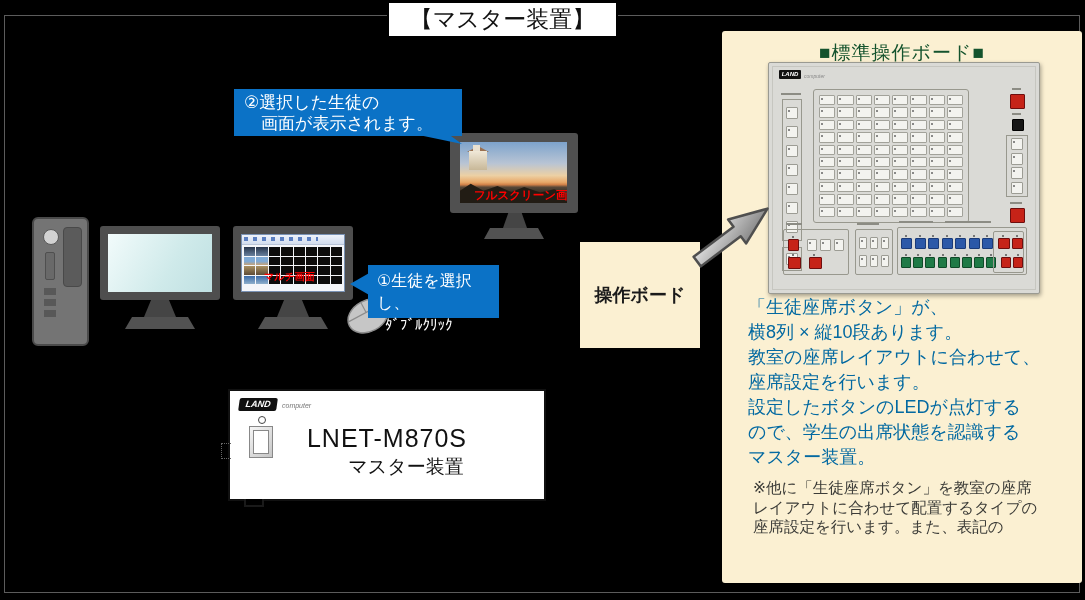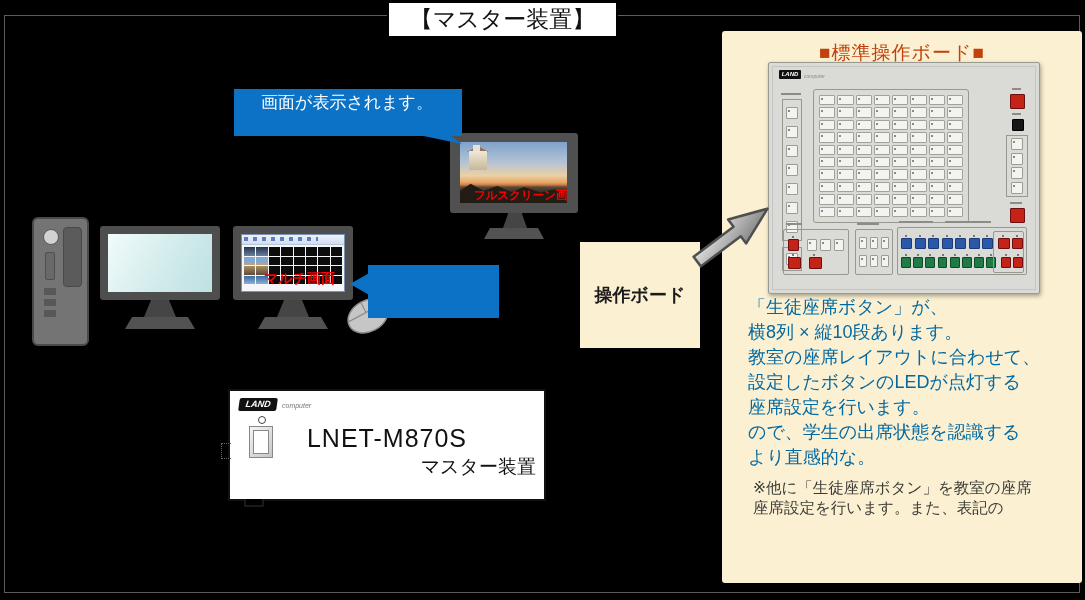--- a/index.html
+++ b/index.html
@@ -37,21 +37,21 @@
   .mtoolbar::before{content:"";position:absolute;left:2px;top:2px;right:26px;height:4px;
       background:repeating-linear-gradient(90deg,#5a7ec0 0 4px,rgba(0,0,0,0) 4px 9px);}
   .mthumbs{position:absolute;left:2px;top:12px;width:98px;height:37px;display:grid;
       grid-template-columns:repeat(8,1fr);grid-template-rows:repeat(4,1fr);gap:1px;}
   .thumb{background:#0c0c0c;}
   .thumb.p0{background:linear-gradient(#26344a,#68809e);}
   .thumb.p1{background:linear-gradient(#7fa9d4 55%,#c6a276);}
   .thumb.p2{background:linear-gradient(#a98f60,#5e4c38);}
   .thumb.p3{background:linear-gradient(#3a6aa8,#8fb0cc);}
   .red-label{position:absolute;color:var(--label-red);font-weight:bold;white-space:nowrap;}
-  .multi-label{left:31px;top:44px;font-size:14px;}
+  .multi-label{left:31px;top:44px;font-size:10px;}
 
   
   .mf{position:absolute;left:450px;top:133px;width:128px;height:110px;}
   .mf .bezel{width:128px;height:80px;background:#505050;}
   .mf .m-screen{left:10px;top:9px;width:107px;height:61px;
       background:linear-gradient(180deg,#7da3cc 0%,#b8c4d4 35%,#ecd0a4 55%,#e8a868 66%,#d08048 70%,#584838 74%,#241f18 88%,#1a1612 100%);}
   .fs-rocks{position:absolute;left:0;bottom:0;width:100%;height:45%;background:#221c14;
       clip-path:polygon(0 55%,10% 30%,22% 55%,35% 38%,48% 60%,60% 42%,75% 62%,88% 50%,100% 68%,100% 100%,0 100%);}
   .fs-house{position:absolute;left:9px;top:9px;width:18px;height:19px;background:linear-gradient(#f0e8d8,#c8b898);}
   .fs-tower{position:absolute;left:13px;top:3px;width:7px;height:9px;background:#e8e0d0;}
@@ -66,21 +66,21 @@
   .c2 .l2{padding-left:17px;}
   .c1{left:368px;top:265px;width:131px;height:53px;padding:5px 0 0 9px;font-size:16px;line-height:22px;}
   .c1 .l2{padding-left:8px;font-size:15px;}
 
   
   .obox{position:absolute;left:580px;top:242px;width:120px;height:106px;background:var(--panel-cream);
         display:flex;align-items:center;justify-content:center;font-size:18px;color:#1a1a1a;font-weight:bold;}
 
   
   .panel{position:absolute;left:722px;top:31px;width:360px;height:552px;background:var(--panel-cream);border-radius:3px;}
-  .panel-title{position:absolute;left:0;right:0;top:9px;text-align:center;font-size:19px;color:#c2410c;letter-spacing:1px;}
+  .panel-title{position:absolute;left:0;right:0;top:9px;text-align:center;font-size:19px;color:#14532d;letter-spacing:1px;}
   .desc{position:absolute;left:26px;top:264px;font-size:18px;line-height:25px;color:#0369a1;white-space:nowrap;}
   .note{position:absolute;left:31px;top:447px;font-size:15.5px;line-height:19.5px;color:#3c3c38;white-space:nowrap;}
 
   
   .board{position:absolute;left:46px;top:31px;width:270px;height:230px;background:#dadad6;border:1px solid #9a9a92;
          border-radius:2px;box-shadow:1px 2px 4px rgba(0,0,0,.35);}
   .board-frame{position:absolute;left:3px;top:3px;right:3px;bottom:3px;border:1px solid #c6c6c0;}
   .bland{position:absolute;left:10px;top:7px;width:22px;height:9px;background:#111;color:#fff;font-style:italic;
          font-weight:bold;font-size:6px;line-height:9px;text-align:center;border-radius:1px;}
   .bland-sub{position:absolute;left:35px;top:10px;font-size:5px;color:#888;font-style:italic;}
@@ -130,21 +130,21 @@
   .master{position:absolute;left:228px;top:389px;width:318px;height:112px;background:#fff;border:2px solid #111;box-sizing:border-box;}
   .land-tag{position:absolute;left:9px;top:7px;width:38px;height:13px;background:#111;color:#fff;font-style:italic;font-weight:bold;
             font-size:9px;line-height:13px;text-align:center;border-radius:2px;transform:skewX(-8deg);}
   .land-sub{position:absolute;left:52px;top:11px;font-size:7px;color:#777;font-style:italic;}
   .mbtn-led{position:absolute;left:28px;top:25px;width:6px;height:6px;border:1.5px solid #444;border-radius:50%;background:#fff;}
   .mbtn{position:absolute;left:19px;top:35px;width:22px;height:30px;background:linear-gradient(135deg,#f6f6f6,#c6c6c6);border:1px solid #888;}
   .mbtn-inner{position:absolute;left:3px;top:3px;right:3px;bottom:3px;background:#fff;border:1px solid #888;}
   .mdots{position:absolute;left:-9px;top:52px;width:9px;height:14px;border:1px dotted #666;border-right:none;}
   .mfoot{position:absolute;left:14px;top:108px;width:20px;height:8px;border:2px solid #1a1a1a;border-top:none;background:#000;box-sizing:border-box;}
   .mmodel{position:absolute;left:0;right:0;top:33px;text-align:center;font-size:25px;color:#111;letter-spacing:1px;}
-  .mname{position:absolute;left:0;right:8px;top:63px;text-align:right;font-size:19px;color:#111;margin-left:40px;}
+  .mname{position:absolute;left:0;right:2px;top:63px;text-align:center;font-size:19px;color:#111;margin-left:40px;}
 
   .overlay{position:absolute;left:0;top:0;pointer-events:none;}
   .tailfill{fill:var(--callout-blue);}
 </style>
 </head>
 <body>
 
 <div class="canvas">
   <div class="frame"></div>
 
@@ -413,27 +413,28 @@
             <div class="cbtn btn-red"></div>
             <div class="cbtn btn-red"></div>
           </div>
       </div>
     </div>
 
     <div class="desc">
       <div>「生徒座席ボタン」が、</div>
       <div>横8列 × 縦10段あります。</div>
       <div>教室の座席レイアウトに合わせて、</div>
+      <div>座席設定を行います。</div>
       <div>設定したボタンのLEDが点灯する</div>
-      <div>座席設定を行います。</div>
       <div>ので、学生の出席状態を認識する</div>
-      <div>より直感的な。</div>
+      <div>マスター装置。</div>
     </div>
     <div class="note">
       <div>※他に「生徒座席ボタン」を教室の座席</div>
+      <div>レイアウトに合わせて配置するタイプの</div>
       <div>座席設定を行います。また、表記の</div>
     </div>
   </div>
 
   <div class="obox">
     <span>操作ボード</span>
   </div>
 
   <svg class="overlay" width="1085" height="600" viewBox="0 0 1085 600">
     <defs>
@@ -448,18 +449,21 @@
       <ellipse rx="21" ry="15.5" fill="#c6c6c6" stroke="#8c8c8c" stroke-width="1.5"></ellipse>
       <line x1="-20" y1="-4" x2="20" y2="-4" stroke="#8c8c8c" stroke-width="1.2"></line>
       <line x1="0" y1="-15" x2="0" y2="-4" stroke="#8c8c8c" stroke-width="1.2"></line>
     </g>
     <g transform="translate(690,252) rotate(-37)">
       <polygon points="0,6 50,6 50,-3 88,12 50,27 50,18 0,18" fill="url(#agrad)" stroke="#4f4f4f" stroke-width="2.5" stroke-linejoin="round"></polygon>
     </g>
   </svg>
 
   <div class="callout c2">
+    <div class="l1">②選択した生徒の</div>
     <div class="l2">画面が表示されます。</div>
   </div>
 
   <div class="callout c1">
+    <div class="l1">①生徒を選択し、</div>
+    <div class="l2">ﾀﾞﾌﾞﾙｸﾘｯｸ</div>
   </div>
 </div>
 
 </body></html>

